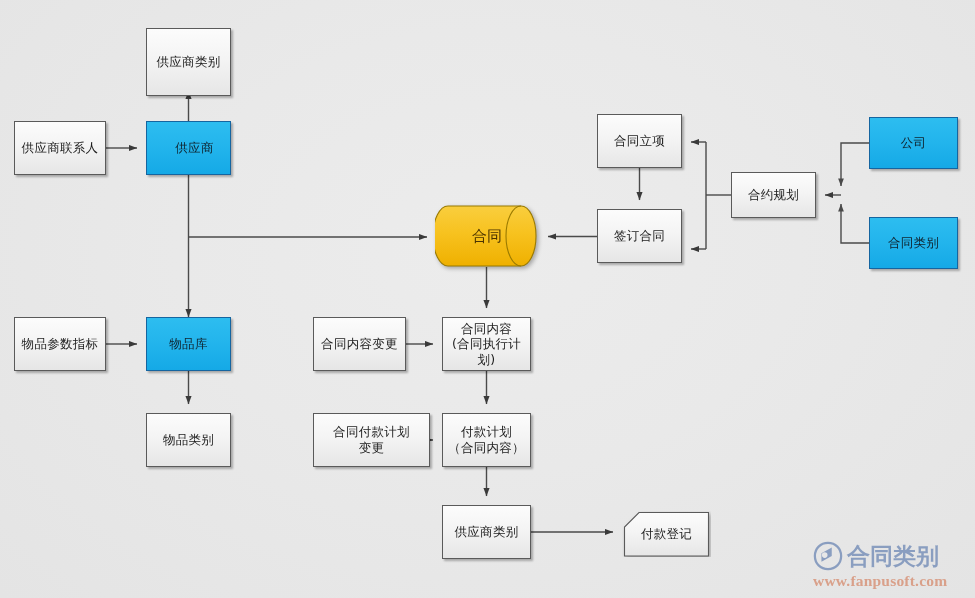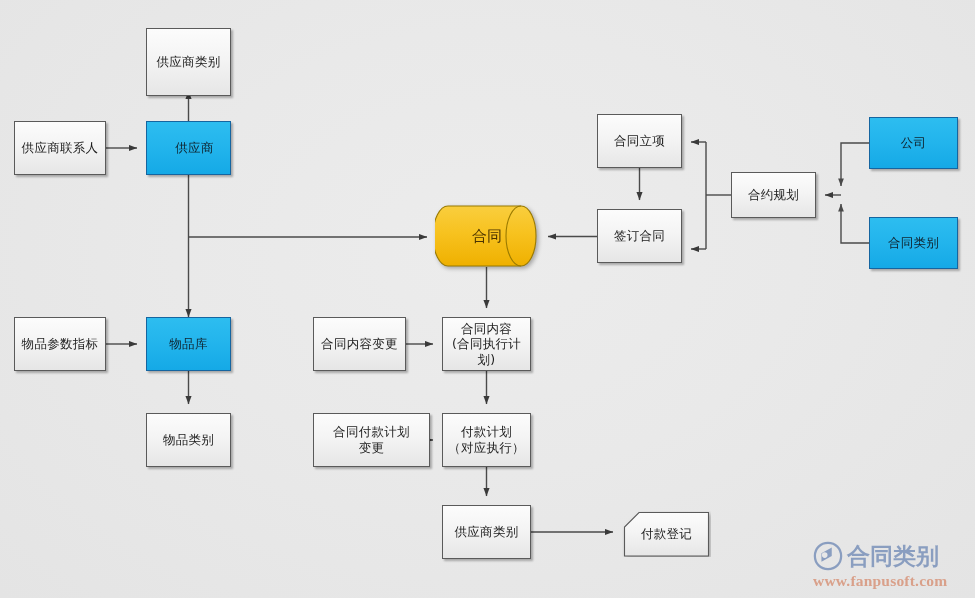--- a/index.html
+++ b/index.html
@@ -239,21 +239,21 @@
 (合同执行计划)</span>
   </div>
 
   <div class="node plain" style="left:313px; top:413px; width:117px; height:54px;">
     <span class="lbl">合同付款计划
 变更</span>
   </div>
 
   <div class="node plain" style="left:442px; top:413px; width:89px; height:54px;">
     <span class="lbl">付款计划
-（对应执行）</span>
+（合同内容）</span>
   </div>
 
   <div class="node plain" style="left:442px; top:505px; width:89px; height:54px;">
     <span class="lbl">供应商类别</span>
   </div>
 
   <div class="node plain chamfer" style="left:622px; top:511px; width:89px; height:46px;">
     <svg class="chamfer-bg" width="89" height="46" viewBox="0 0 89 46">
       <defs>
         <linearGradient id="chamGrad" x1="0" y1="0" x2="0" y2="1">

